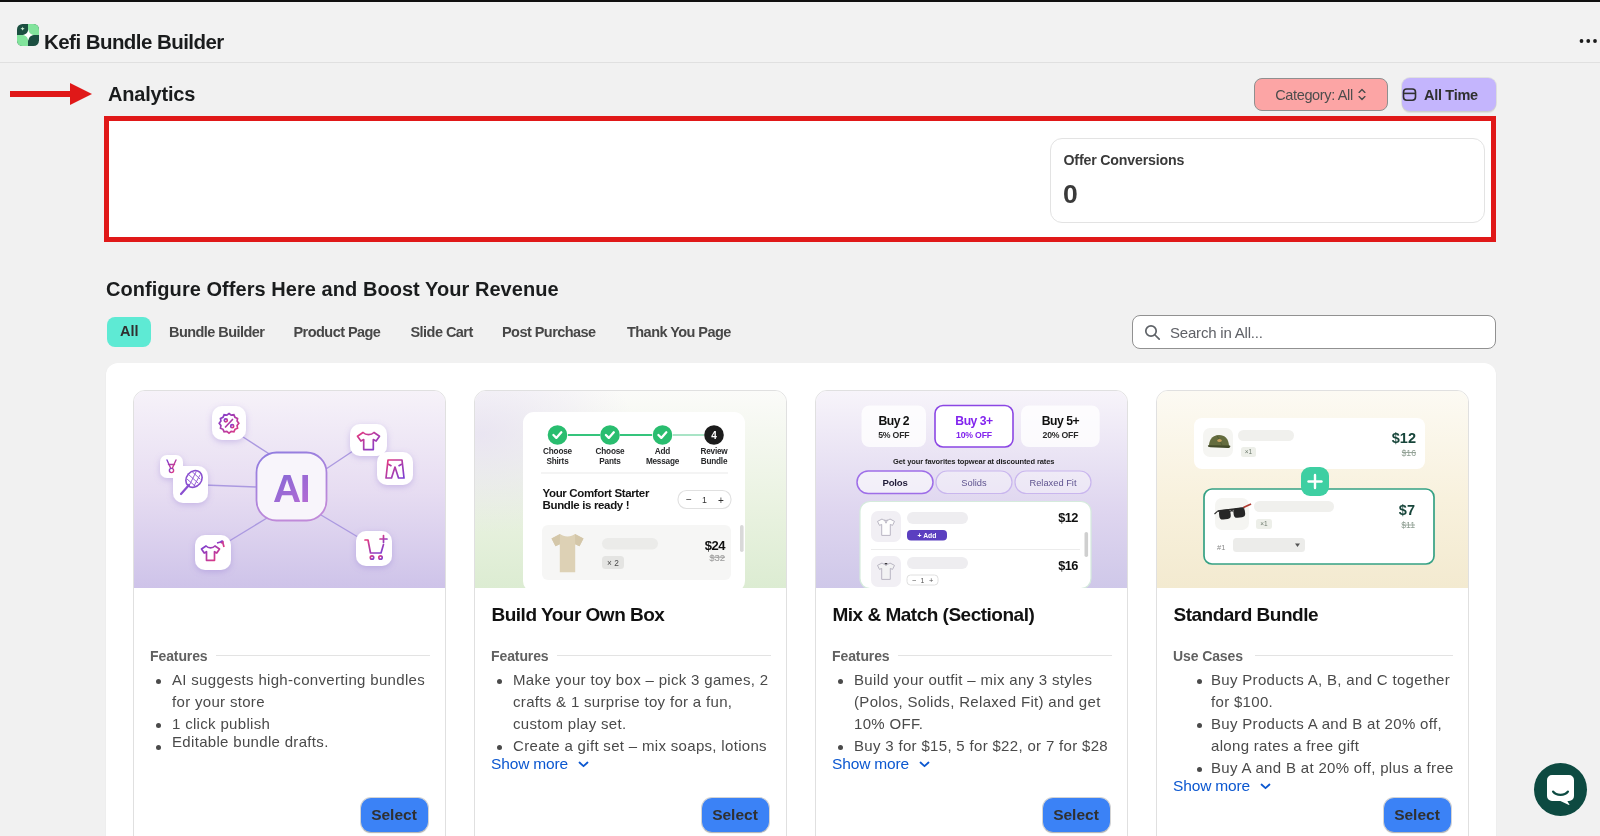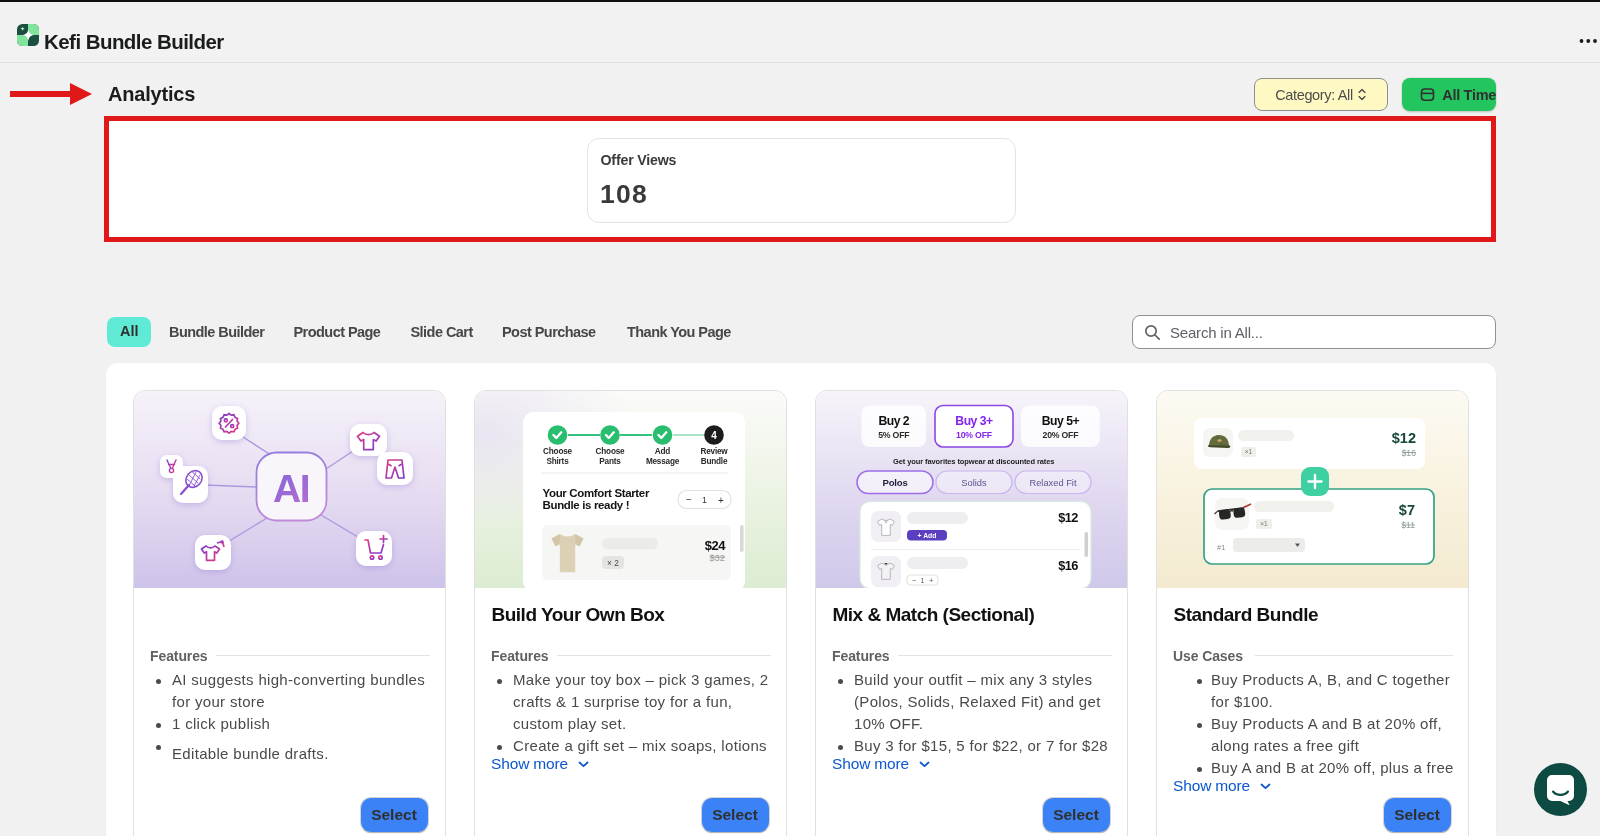--- a/index.html
+++ b/index.html
@@ -7,24 +7,24 @@
     font-family:"Liberation Sans", sans-serif; }
   .abs { position:absolute; }
   #page { position:relative; width:1600px; height:836px; }
   #topbar { left:0; top:0; width:1600px; height:2px; background:#101010; }
   #header { left:0; top:2px; width:1600px; height:61px; background:#f2f2f2; border-bottom:1px solid #e0e0e0; }
   #apptitle { left:44px; top:21.5px; font-size:20.5px; font-weight:700; color:#1a1c1d; letter-spacing:-0.55px;margin-top:8px; }
   #dots { }
   #analytics { left:108px; top:82.5px; font-size:20px; font-weight:700; color:#1a1c1d; letter-spacing:-0.2px; }
   
   #catbtn { left:1254px; top:78px; width:134px; height:33px; border:1px solid #8f8f8f; border-radius:8px;
-    background:#fef9c3; color:#4d4d4d; font-size:14.5px; display:flex; align-items:center; justify-content:center; gap:4px; }
-  #timebtn { left:1402px; top:78px; width:94px; height:33px; border-radius:8px; background:#22c55e;
+    background:#fca5a5; color:#4d4d4d; font-size:14.5px; display:flex; align-items:center; justify-content:center; gap:4px; }
+  #timebtn { left:1402px; top:78px; width:94px; height:33px; border-radius:8px; background:#c4b5fd;
     box-shadow:0 0 0 1px rgba(0,0,0,0.07), 0 2px 1px rgba(0,0,0,0.08); color:#303030; font-size:14.5px; font-weight:700;
-    display:flex; align-items:center; justify-content:flex-end; gap:7px; }
+    display:flex; align-items:center; justify-content:flex-start; gap:7px; }
   
   #redbox { left:104px; top:116px; width:1392px; height:126px; border:5px solid #e01818; background:#ffffff; }
   .statcard { top:138px; height:85px; background:#fff; border:1px solid #e3e3e3; border-radius:12px; }
   .statlabel { left:12.5px; top:12.5px; position:absolute; font-size:14.2px; font-weight:700; color:#3a3a3a; letter-spacing:-0.18px; }
   .statvalue { left:12px; top:40px; position:absolute; font-size:26.5px; font-weight:700; color:#3a3a3a; letter-spacing:1.2px; }
   #configure { left:106px; top:277.5px; font-size:20px; font-weight:700; color:#1a1c1d; letter-spacing:0.05px; }
   
   #tabs { left:0; top:0; }
   .tab { position:absolute; font-size:14.5px; font-weight:600; color:#474747; white-space:nowrap; top:324px; letter-spacing:-0.55px; }
   .tab.active { left:107.3px; top:317.3px; width:44px; height:29.5px; background:#5eead4; border-radius:8px;
@@ -88,25 +88,26 @@
   </div>
   <div class="abs" id="timebtn">
     <svg width="15" height="15" viewBox="0 0 15 15" fill="none" stroke="#303030" stroke-width="1.6" stroke-linejoin="round">
       <rect x="1.5" y="2" width="12" height="11.2" rx="3.2"></rect>
       <line x1="1.5" y1="6.4" x2="13.5" y2="6.4"></line>
     </svg>
     <span style="letter-spacing:-0.3px;">All Time</span>
   </div>
 
   <div class="abs" id="redbox"></div>
-  <div class="abs statcard" style="left:587px; width:429px;">
-    <div class="statlabel">Offer Views</div>
-      <div class="statvalue">108</div>
-  </div>
-
+  <div class="abs statcard" style="left:1050px; width:434.5px;">
+    <div class="statlabel">Offer Conversions</div>
+      <div class="statvalue">0</div>
+  </div>
+
+  <div class="abs" id="configure">Configure Offers Here and Boost Your Revenue</div>
   <div class="abs" id="tabs">
     <div class="tab active">All</div>
     <div class="tab" style="left:169px;">Bundle Builder</div>
     <div class="tab" style="left:293.5px;">Product Page</div>
     <div class="tab" style="left:410.5px;">Slide Cart</div>
     <div class="tab" style="left:502px;">Post Purchase</div>
     <div class="tab" style="left:627px;">Thank You Page</div>
   </div>
   <div class="abs" id="search">
     <svg width="17" height="17" viewBox="0 0 17 17" fill="none" stroke="#5f6368" stroke-width="1.7" stroke-linecap="round">
@@ -207,21 +208,21 @@
       </g>
     </svg></div>
     <div class="feat">Features</div>
     <div class="featline" style="left:82px; width:214px;"></div>
     <div class="dot" style="top:288px;"></div>
       <div class="bl" style="left:38px; top:280px;">AI suggests high-converting bundles</div>
     <div class="bl" style="left:38px; top:302px;">for your store</div>
     <div class="dot" style="top:332px;"></div>
       <div class="bl" style="left:38px; top:324px;">1 click publish</div>
     <div class="dot" style="top:354px;"></div>
-      <div class="bl" style="left:38px; top:354px;text-align:right;">Editable bundle drafts.</div>
+      <div class="bl" style="left:38px; top:342px;text-align:right;">Editable bundle drafts.</div>
     <div class="selbtn">Select</div>
   </div>
 
   <div class="abs card" style="left:474px;">
     <div class="illus" id="il2"><svg width="311" height="197" viewBox="0 0 311 197">
       <defs>
         <linearGradient id="bg2" x1="0" y1="0" x2="0" y2="1">
           <stop offset="0" stop-color="#fbfbf9"></stop>
               <stop offset="0.6" stop-color="#e9f2e0"></stop>
               <stop offset="1" stop-color="#dcecd2"></stop>

